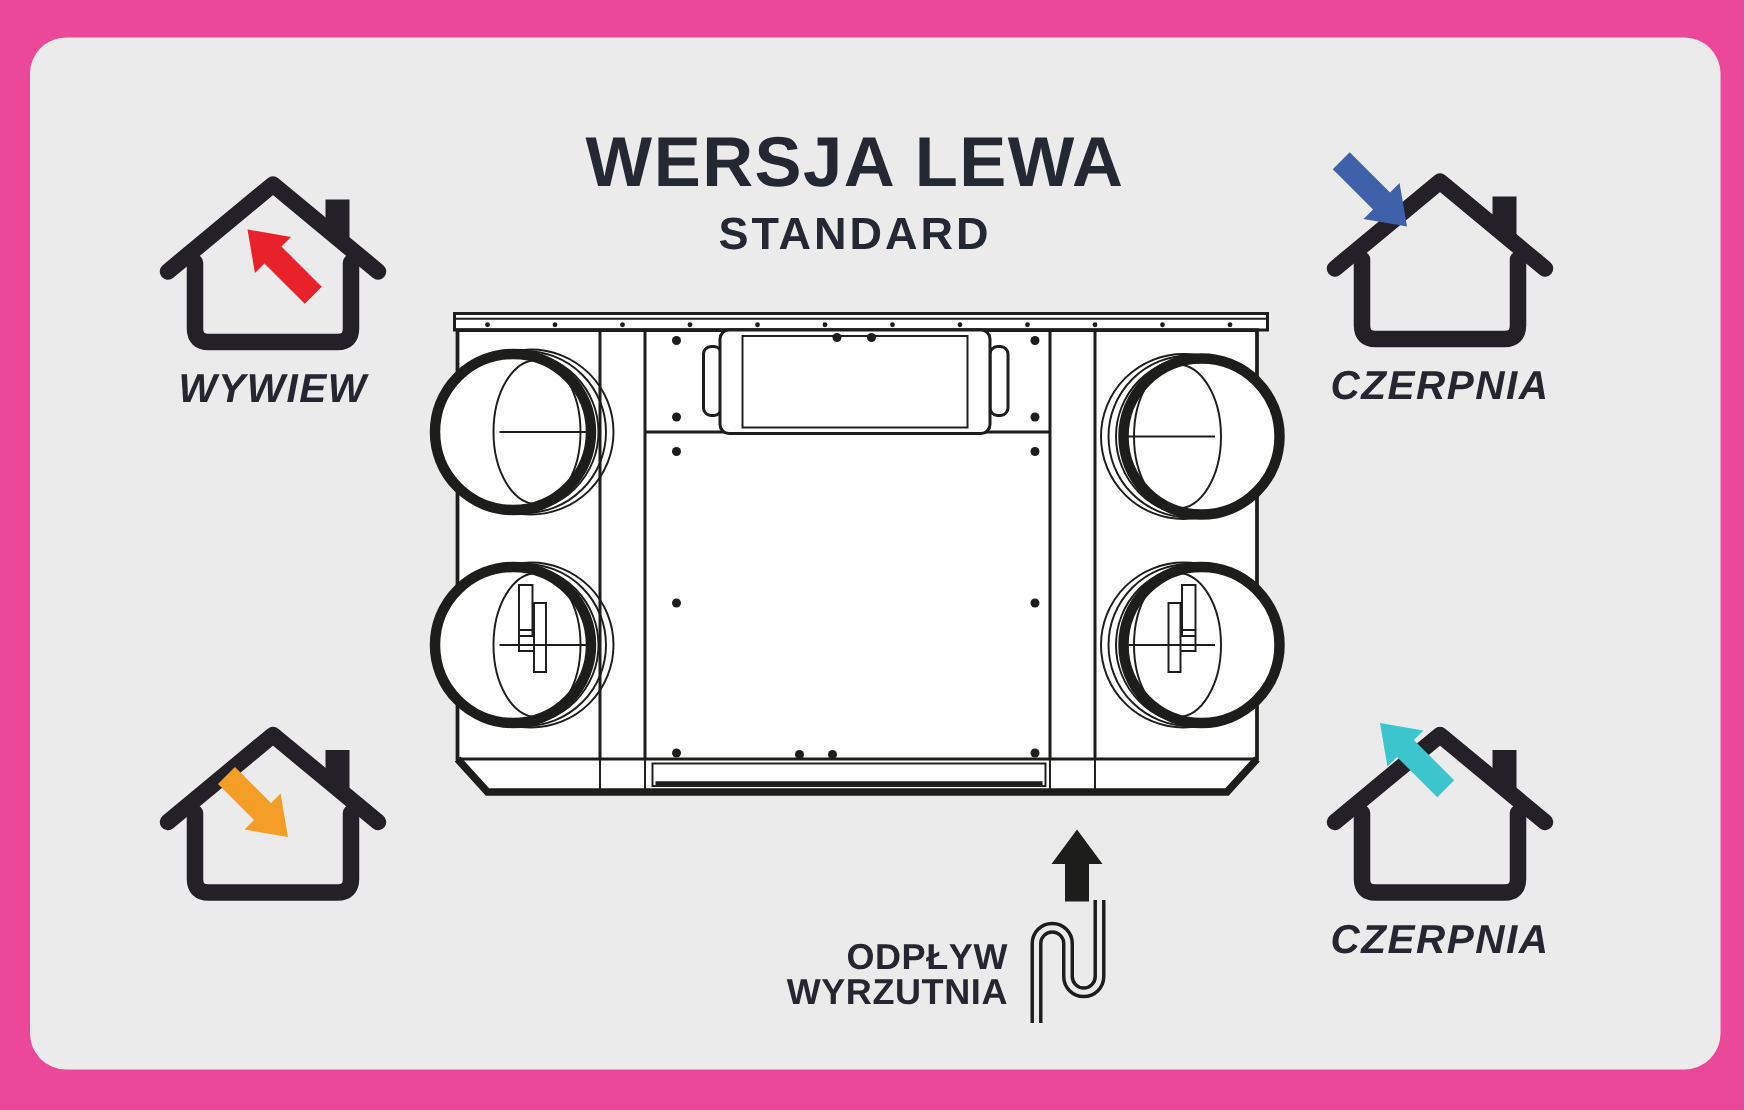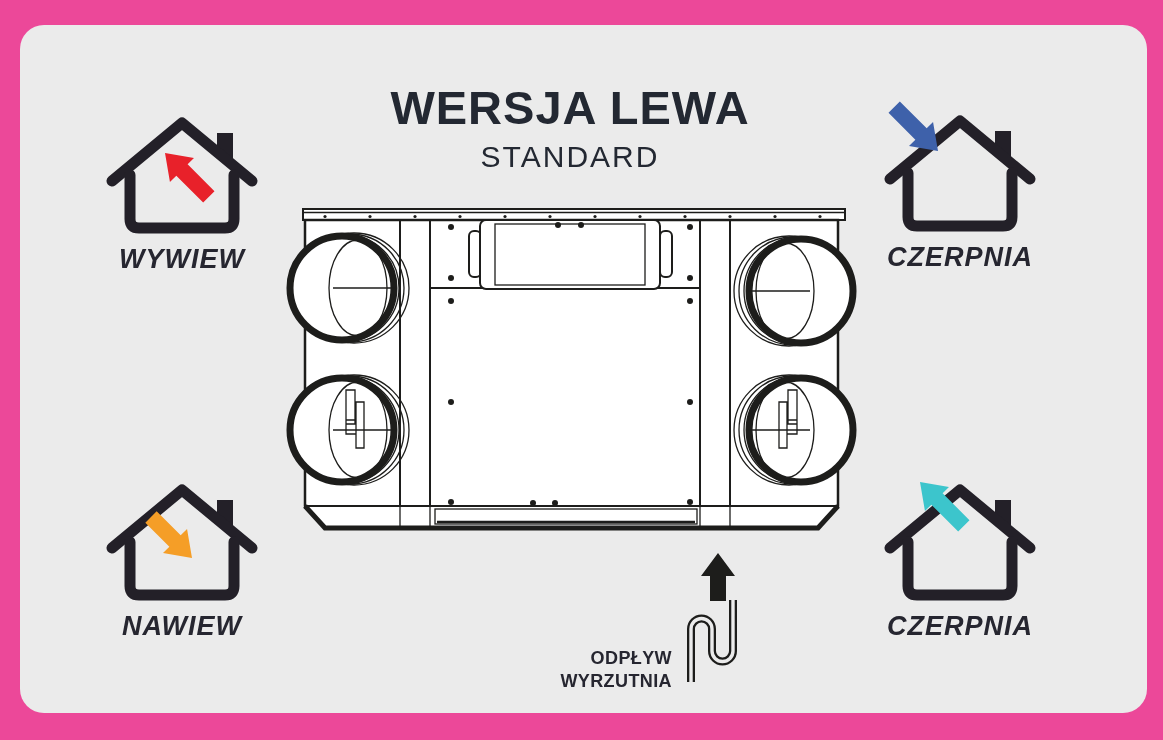--- a/index.html
+++ b/index.html
@@ -11,37 +11,37 @@
     position:absolute;left:20px;top:25px;width:1127px;height:688px;
     background:#ebebeb;border-radius:24px;
   }
   .abs{position:absolute;}
   #title{
     left:270px;top:80px;width:600px;text-align:center;
     font-size:47px;font-weight:700;color:#232832;letter-spacing:1px;
   }
   #subtitle{
     left:270px;top:140px;width:600px;text-align:center;
-    font-size:30px;font-weight:400;color:#232832;letter-spacing:2px;
+    font-size:30px;font-weight:700;color:#232832;letter-spacing:2px;
   }
   .corner{position:absolute;width:230px;font-style:italic;}
   .corner svg{display:block;}
   .corner-label{
     margin-top:-6px;width:230px;text-align:center;
     font-size:27px;font-weight:700;color:#262630;letter-spacing:1px;
   }
   .roof,.walls{fill:none;stroke:#232028;stroke-width:11;stroke-linecap:round;stroke-linejoin:round;}
   .chimney{fill:#232028;stroke:none;}
   .ln{stroke:#1d1d1b;fill:none;}
   .w1{stroke-width:1.3;} .w2{stroke-width:2;} .w25{stroke-width:2.5;} .w5{stroke-width:5;} .w7{stroke-width:7;}
   .whitefill{fill:#ffffff;}
   .screw{fill:#1d1d1b;stroke:none;}
   #cond-label{
     right:491px;top:627px;text-align:right;
-    font-size:18px;font-weight:700;color:#262630;line-height:23px;letter-spacing:0.4px;margin-top:20px;
+    font-size:24px;font-weight:700;color:#262630;line-height:23px;letter-spacing:0.4px;
   }
 </style>
 </head>
 <body>
 
 <div id="stage">
   <div id="card"></div>
 
   <div id="title" class="abs">WERSJA LEWA</div>
   <div id="subtitle" class="abs">STANDARD</div>
@@ -72,21 +72,20 @@
 
   <div class="corner" style="left:67px;top:442px;">
     <svg width="230" height="175" viewBox="-45 -48 230 175">
       <polygon class="chimney" points="105,10 121,10 121,44 105,31"></polygon>
       <polyline class="roof" points="0,58 70,0 140,58"></polyline>
       <path class="walls" d="M18,52 V96 Q18,105 27,105 H113 Q122,105 122,96 V52"></path>
       <g transform="translate(80,68) rotate(135)">
         <polygon points="0,0 17,24 8,24 8,58 -8,58 -8,24 -17,24" fill="#f59e27"></polygon>
       </g>
     </svg>
-    <div class="corner-label">NAWIEW</div>
   </div>
 
   <div class="corner" style="left:845px;top:442px;">
     <svg width="230" height="175" viewBox="-45 -48 230 175">
       <polygon class="chimney" points="105,10 121,10 121,44 105,31"></polygon>
       <polyline class="roof" points="0,58 70,0 140,58"></polyline>
       <path class="walls" d="M18,52 V96 Q18,105 27,105 H113 Q122,105 122,96 V52"></path>
       <g transform="translate(30,-8) rotate(-45)">
         <polygon points="0,0 17,24 8,24 8,62 -8,62 -8,24 -17,24" fill="#3cc5cc"></polygon>
       </g>

